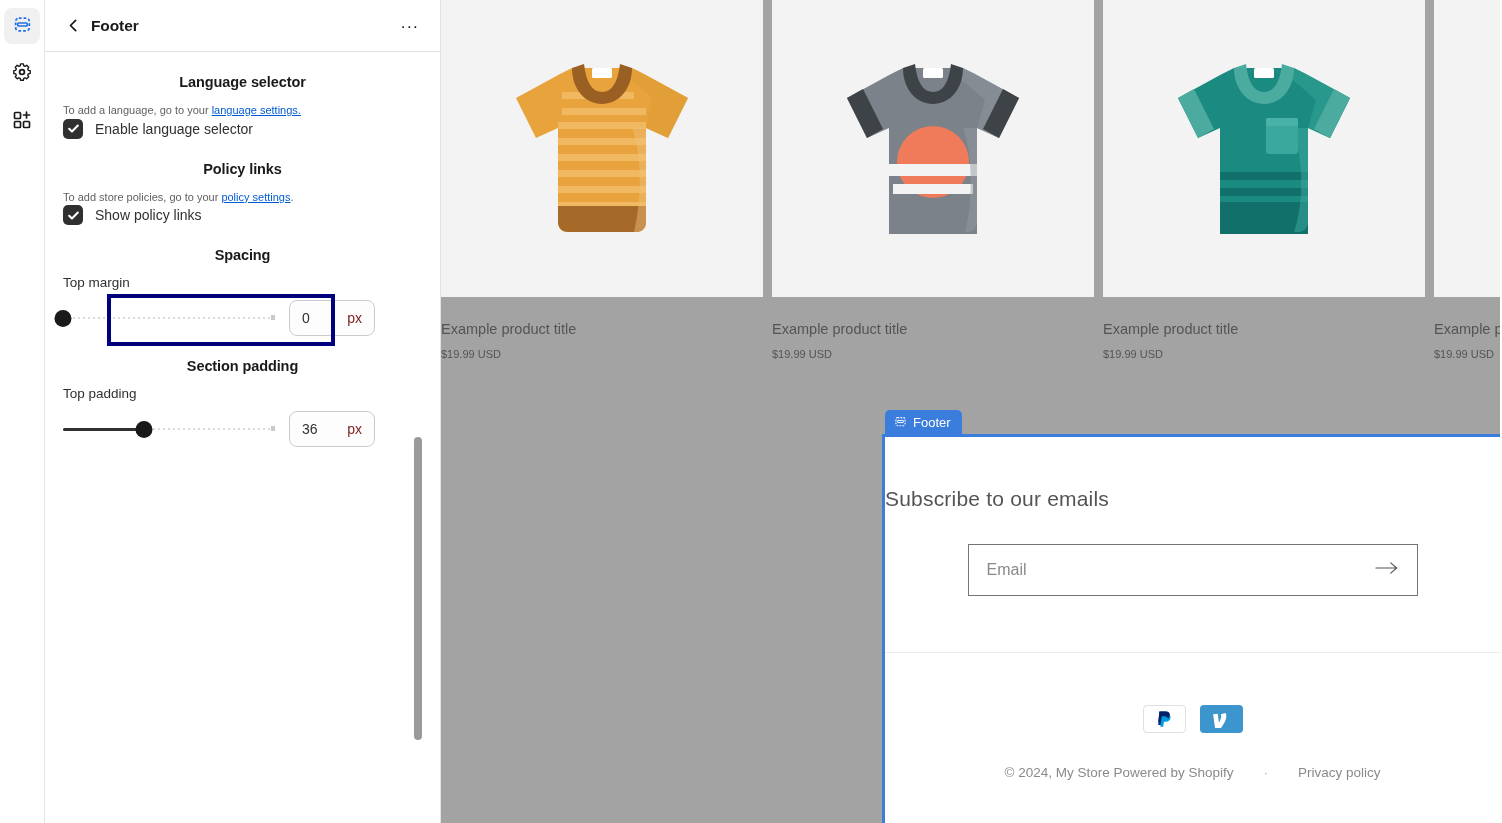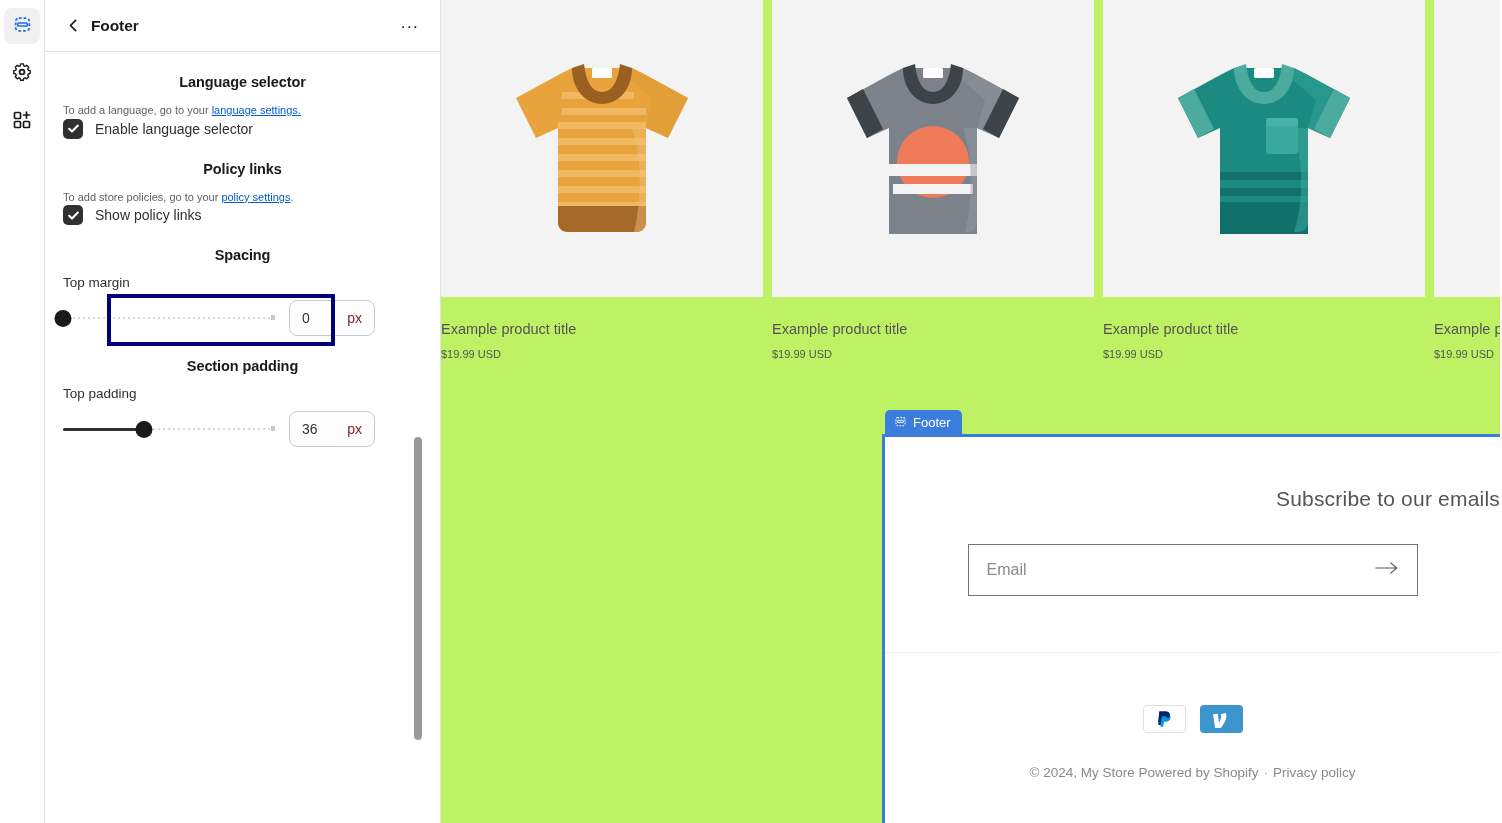--- a/index.html
+++ b/index.html
@@ -100,21 +100,21 @@
   .num-value { font-size: 14px; color: #303030; }
   .num-unit { font-size: 14px; color: #7f1d1d; margin-left: auto; }
 
   .panel-scrollbar {
     position: absolute; left: 414px; top: 437px; width: 8px; height: 303px;
     background: #9a9a9a; border-radius: 4px; z-index: 6; cursor: pointer;
   }
 
   
   .preview {
-    flex: 1; height: 823px; background: #bef264; position: relative; overflow: hidden;
+    flex: 1; height: 823px; background: #a3a3a3; position: relative; overflow: hidden;
   }
   .products {
     display: flex; gap: 0; padding: 0; position: relative; height: 370px;
   }
   .product-card { width: 331px; flex: 0 0 331px; padding-right: 9px; }
   .product-img {
     height: 297px; background: #f3f3f3; display: flex; align-items: center; justify-content: center;
   }
   .product-title { font-size: 14.5px; color: #545454; margin-top: 24px; }
   .product-price { font-size: 11px; color: #545454; margin-top: 11px; }
@@ -124,39 +124,39 @@
     position: absolute; left: 444px; top: 410px; height: 25px;
     background: #3b7ddd; color: #fff; border-radius: 5px 5px 0 0;
     display: flex; align-items: center; gap: 6px; padding: 0 11px 0 9px;
     font-size: 13px; z-index: 8; cursor: pointer;
   }
   .footer-section {
     position: absolute; left: 441px; top: 434px; right: -3px; bottom: -4px;
     border: 3px solid #3b7ddd; border-bottom: none; background: #fff; z-index: 4;
   }
   .subscribe-wrap {
-    padding-top: 50px; text-align: right;
+    padding-top: 50px; text-align: left;
   }
   .subscribe-title { font-size: 21px; color: #545454; font-weight: 400; letter-spacing: 0.2px; }
   .email-field {
     width: 450px; height: 52px; border: 1px solid #757575; margin: 33px auto 0;
     display: flex; align-items: center; padding: 0 18px; cursor: text;
   }
   .email-placeholder { font-size: 16px; color: #8a8a8a; }
   .email-arrow { margin-left: auto; color: #545454; }
   .footer-divider { height: 1px; background: #ececec; margin-top: 56px; }
   .pay-row { display: flex; justify-content: center; gap: 14px; padding-top: 52px; }
   .pay-card {
     width: 43px; height: 28px; border-radius: 4px; display: flex;
     align-items: center; justify-content: center; cursor: pointer;
   }
   .pay-paypal { background: #fff; border: 1px solid #e0e0e0; }
   .pay-venmo { background: #3d95ce; }
   .copyright {
-    display: flex; justify-content: center; gap: 5px;
+    display: flex; justify-content: center; gap: 30px;
     font-size: 13.5px; color: #8a8a8a; padding-top: 32px;
   }
   .copyright .sep { color: #a8a8a8; }
   .copyright .policy { cursor: pointer; }
 </style>
 </head>
 <body>
 
 <div class="app">
 

